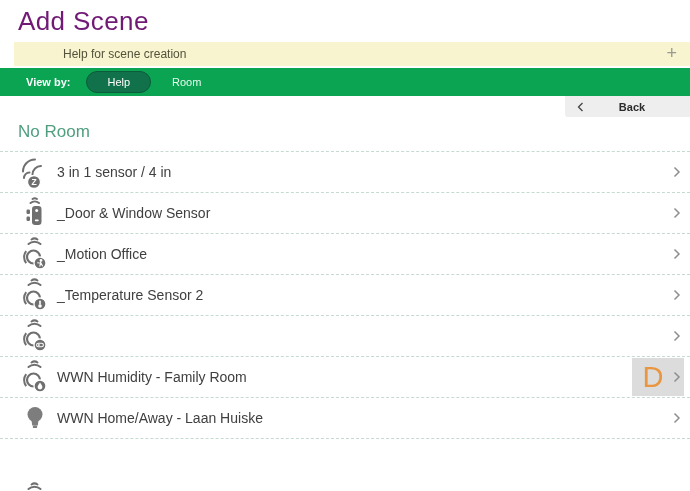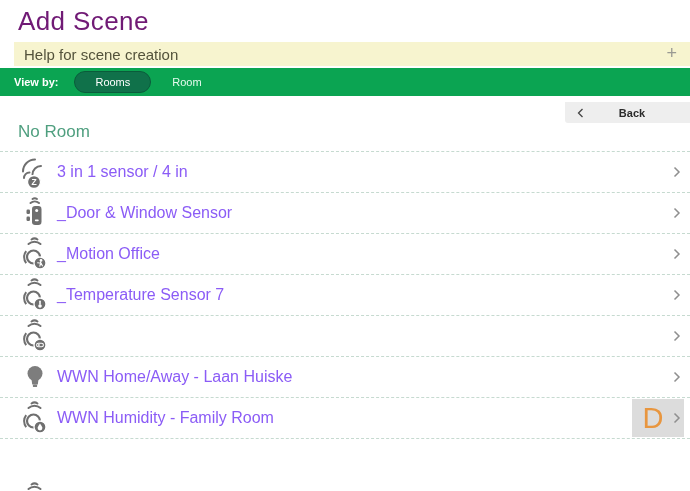--- a/index.html
+++ b/index.html
@@ -9,59 +9,58 @@
   }
   .page-title{
     position:absolute;left:18px;top:6px;
     font-size:26px;font-weight:300;letter-spacing:.4px;color:#701a75;
   }
   .help-bar{
     position:absolute;left:14px;right:0;top:42px;height:24px;
     background:#f7f4cf;display:flex;align-items:center;justify-content:space-between;
     padding:0 13px 0 10px;box-sizing:border-box;cursor:pointer;
   }
-  .help-label{font-size:15px;color:#53523b;}
+  .help-label{font-size:12px;color:#53523b;margin-left:39px;}
   .plus-glyph{font-size:18px;font-weight:300;color:#9a9a93;line-height:1;margin-top:-2px;}
   .view-bar{
     position:absolute;left:0;right:0;top:68px;height:28px;
     background:#0ba452;display:flex;align-items:center;
-    padding-left:14px;box-sizing:border-box;
+    padding-left:26px;box-sizing:border-box;
   }
   .view-label{font-size:11px;font-weight:700;color:#ffffff;}
   .tabs{display:flex;align-items:center;margin-left:16px;}
   .tab{
     font-size:11px;color:#e8fbef;padding:4px 20px;cursor:pointer;
     border:1px solid transparent;border-radius:11px;
   }
   .tab.active{
     background:#10714a;color:#ffffff;border-color:#0a5c3b;
   }
   .back-btn{
     position:absolute;top:96px;right:0;width:125px;height:21px;
     background:#eeeeee;display:flex;align-items:center;cursor:pointer;
     border-radius:0 0 0 3px;
-    margin-top:6px;
   }
   .back-chevron{margin-left:12px;display:flex;align-items:center;}
   .back-label{flex:1;text-align:center;font-size:11px;font-weight:600;color:#2b2b2b;margin-right:10px;}
   .section-title{
     position:absolute;left:18px;top:122px;
     font-size:17px;font-weight:400;color:#4f9f7f;
   }
   .device-list{
     position:absolute;left:0;right:0;top:151px;
     border-top:1px dashed #c6dad0;
   }
   .row{
     height:41px;box-sizing:border-box;position:relative;
     border-bottom:1px dashed #c6dad0;background:#ffffff;
     display:flex;align-items:center;padding-left:20px;cursor:pointer;
   }
   .row-icon{width:30px;height:36px;margin-right:7px;display:flex;align-items:center;flex:0 0 30px;}
-  .row-label{font-size:16px;color:#8b5cf6;}
+  .row-label{font-size:14px;color:#404040;}
   .row-chevron{position:absolute;right:9px;top:50%;transform:translateY(-50%);display:flex;}
   .overlay-box{
     position:absolute;right:6px;top:1px;bottom:1px;width:52px;
     background:#dcdcdc;display:flex;align-items:center;justify-content:center;
   }
   .overlay-letter{
     font-size:29px;font-weight:300;color:#e8963f;margin-right:10px;line-height:1;
   }
   .partial-row{
     position:absolute;left:20px;top:481px;height:10px;width:30px;overflow:hidden;
@@ -73,21 +72,21 @@
 <div class="page-title">Add Scene</div>
 
 <div class="help-bar">
   <span class="help-label">Help for scene creation</span>
   <span class="plus-glyph">+</span>
 </div>
 
 <div class="view-bar">
   <span class="view-label">View by:</span>
   <div class="tabs" id="tabs">
-      <div class="tab active">Rooms</div>
+      <div class="tab active">Help</div>
       <div class="tab">Room</div>
     </div>
 </div>
 
 <div class="back-btn">
   <span class="back-chevron">
     <svg width="7" height="10" viewBox="0 0 7 10">
         <polyline points="5.5,1 1.5,5 5.5,9" fill="none" stroke="#444444" stroke-width="1.3"></polyline>
       </svg>
   </span>
@@ -157,75 +156,75 @@
         <svg width="30" height="36" viewBox="0 0 30 36">
           <path d="M8.5 8 A9 9 0 0 1 20.5 8" fill="none" stroke="#6f6f6f" stroke-width="2" stroke-linecap="round"></path>
           <path d="M11.5 3.5 A5 5 0 0 1 17.5 3.5" fill="none" stroke="#6f6f6f" stroke-width="2" stroke-linecap="round"></path>
           <circle cx="13.5" cy="21" r="6.5" fill="none" stroke="#6f6f6f" stroke-width="2.2"></circle>
           <path d="M6.2 15 A9.6 9.6 0 0 0 6.2 27" fill="none" stroke="#6f6f6f" stroke-width="2"></path>
           <circle cx="20" cy="27" r="6" fill="#6f6f6f" stroke="#ffffff" stroke-width="1.3"></circle>
           <rect x="19.2" y="23.4" width="1.6" height="4.4" rx="0.8" fill="#ffffff"></rect>
           <circle cx="20" cy="29" r="1.8" fill="#ffffff"></circle>
         </svg>
       </span>
-      <span class="row-label">_Temperature Sensor 7</span>
+      <span class="row-label">_Temperature Sensor 2</span>
       <span class="row-chevron">
         <svg width="8" height="12" viewBox="0 0 8 12">
           <polyline points="1.5,1.5 6,6 1.5,10.5" fill="none" stroke="#8f8f8f" stroke-width="1.5"></polyline>
         </svg>
       </span>
     </div>
     <div class="row">
       <span class="row-icon">
         <svg width="30" height="36" viewBox="0 0 30 36">
           <path d="M8.5 8 A9 9 0 0 1 20.5 8" fill="none" stroke="#6f6f6f" stroke-width="2" stroke-linecap="round"></path>
           <path d="M11.5 3.5 A5 5 0 0 1 17.5 3.5" fill="none" stroke="#6f6f6f" stroke-width="2" stroke-linecap="round"></path>
           <circle cx="13.5" cy="21" r="6.5" fill="none" stroke="#6f6f6f" stroke-width="2.2"></circle>
           <path d="M6.2 15 A9.6 9.6 0 0 0 6.2 27" fill="none" stroke="#6f6f6f" stroke-width="2"></path>
           <circle cx="20" cy="27" r="6" fill="#6f6f6f" stroke="#ffffff" stroke-width="1.3"></circle>
           <rect x="16.6" y="25.2" width="6.8" height="3.6" rx="1.8" fill="none" stroke="#ffffff" stroke-width="1.1"></rect>
           <circle cx="18.9" cy="27" r="0.9" fill="#ffffff"></circle>
         </svg>
+      </span>
+      <span class="row-chevron">
+        <svg width="8" height="12" viewBox="0 0 8 12">
+          <polyline points="1.5,1.5 6,6 1.5,10.5" fill="none" stroke="#8f8f8f" stroke-width="1.5"></polyline>
+        </svg>
+      </span>
+    </div>
+    <div class="row">
+      <span class="row-icon">
+        <svg width="30" height="36" viewBox="0 0 30 36">
+          <path d="M8.5 8 A9 9 0 0 1 20.5 8" fill="none" stroke="#6f6f6f" stroke-width="2" stroke-linecap="round"></path>
+          <path d="M11.5 3.5 A5 5 0 0 1 17.5 3.5" fill="none" stroke="#6f6f6f" stroke-width="2" stroke-linecap="round"></path>
+          <circle cx="13.5" cy="21" r="6.5" fill="none" stroke="#6f6f6f" stroke-width="2.2"></circle>
+          <path d="M6.2 15 A9.6 9.6 0 0 0 6.2 27" fill="none" stroke="#6f6f6f" stroke-width="2"></path>
+          <circle cx="20" cy="27" r="6" fill="#6f6f6f" stroke="#ffffff" stroke-width="1.3"></circle>
+          <path d="M20 23.4 C21.8 25.9 22.4 27 22.4 28.1 A2.4 2.4 0 0 1 17.6 28.1 C17.6 27 18.2 25.9 20 23.4 Z" fill="#ffffff"></path>
+        </svg>
+      </span>
+      <span class="row-label">WWN Humidity - Family Room</span>
+      <span class="overlay-box">
+        <span class="overlay-letter">D</span>
       </span>
       <span class="row-chevron">
         <svg width="8" height="12" viewBox="0 0 8 12">
           <polyline points="1.5,1.5 6,6 1.5,10.5" fill="none" stroke="#8f8f8f" stroke-width="1.5"></polyline>
         </svg>
       </span>
     </div>
     <div class="row">
       <span class="row-icon">
         <svg width="30" height="36" viewBox="0 0 30 36">
           <circle cx="15" cy="14.5" r="7.5" fill="#7d7d7d"></circle>
           <path d="M11.5 20 L18.5 20 L17.8 25.5 L12.2 25.5 Z" fill="#7d7d7d"></path>
           <rect x="12.8" y="25.5" width="4.4" height="2.6" rx="1.2" fill="#7d7d7d"></rect>
         </svg>
       </span>
       <span class="row-label">WWN Home/Away - Laan Huiske</span>
-      <span class="row-chevron">
-        <svg width="8" height="12" viewBox="0 0 8 12">
-          <polyline points="1.5,1.5 6,6 1.5,10.5" fill="none" stroke="#8f8f8f" stroke-width="1.5"></polyline>
-        </svg>
-      </span>
-    </div>
-    <div class="row">
-      <span class="row-icon">
-        <svg width="30" height="36" viewBox="0 0 30 36">
-          <path d="M8.5 8 A9 9 0 0 1 20.5 8" fill="none" stroke="#6f6f6f" stroke-width="2" stroke-linecap="round"></path>
-          <path d="M11.5 3.5 A5 5 0 0 1 17.5 3.5" fill="none" stroke="#6f6f6f" stroke-width="2" stroke-linecap="round"></path>
-          <circle cx="13.5" cy="21" r="6.5" fill="none" stroke="#6f6f6f" stroke-width="2.2"></circle>
-          <path d="M6.2 15 A9.6 9.6 0 0 0 6.2 27" fill="none" stroke="#6f6f6f" stroke-width="2"></path>
-          <circle cx="20" cy="27" r="6" fill="#6f6f6f" stroke="#ffffff" stroke-width="1.3"></circle>
-          <path d="M20 23.4 C21.8 25.9 22.4 27 22.4 28.1 A2.4 2.4 0 0 1 17.6 28.1 C17.6 27 18.2 25.9 20 23.4 Z" fill="#ffffff"></path>
-        </svg>
-      </span>
-      <span class="row-label">WWN Humidity - Family Room</span>
-      <span class="overlay-box">
-        <span class="overlay-letter">D</span>
-      </span>
       <span class="row-chevron">
         <svg width="8" height="12" viewBox="0 0 8 12">
           <polyline points="1.5,1.5 6,6 1.5,10.5" fill="none" stroke="#8f8f8f" stroke-width="1.5"></polyline>
         </svg>
       </span>
     </div>
   </div>
 
 <div class="partial-row">
   <svg width="30" height="36" viewBox="0 0 30 36">

